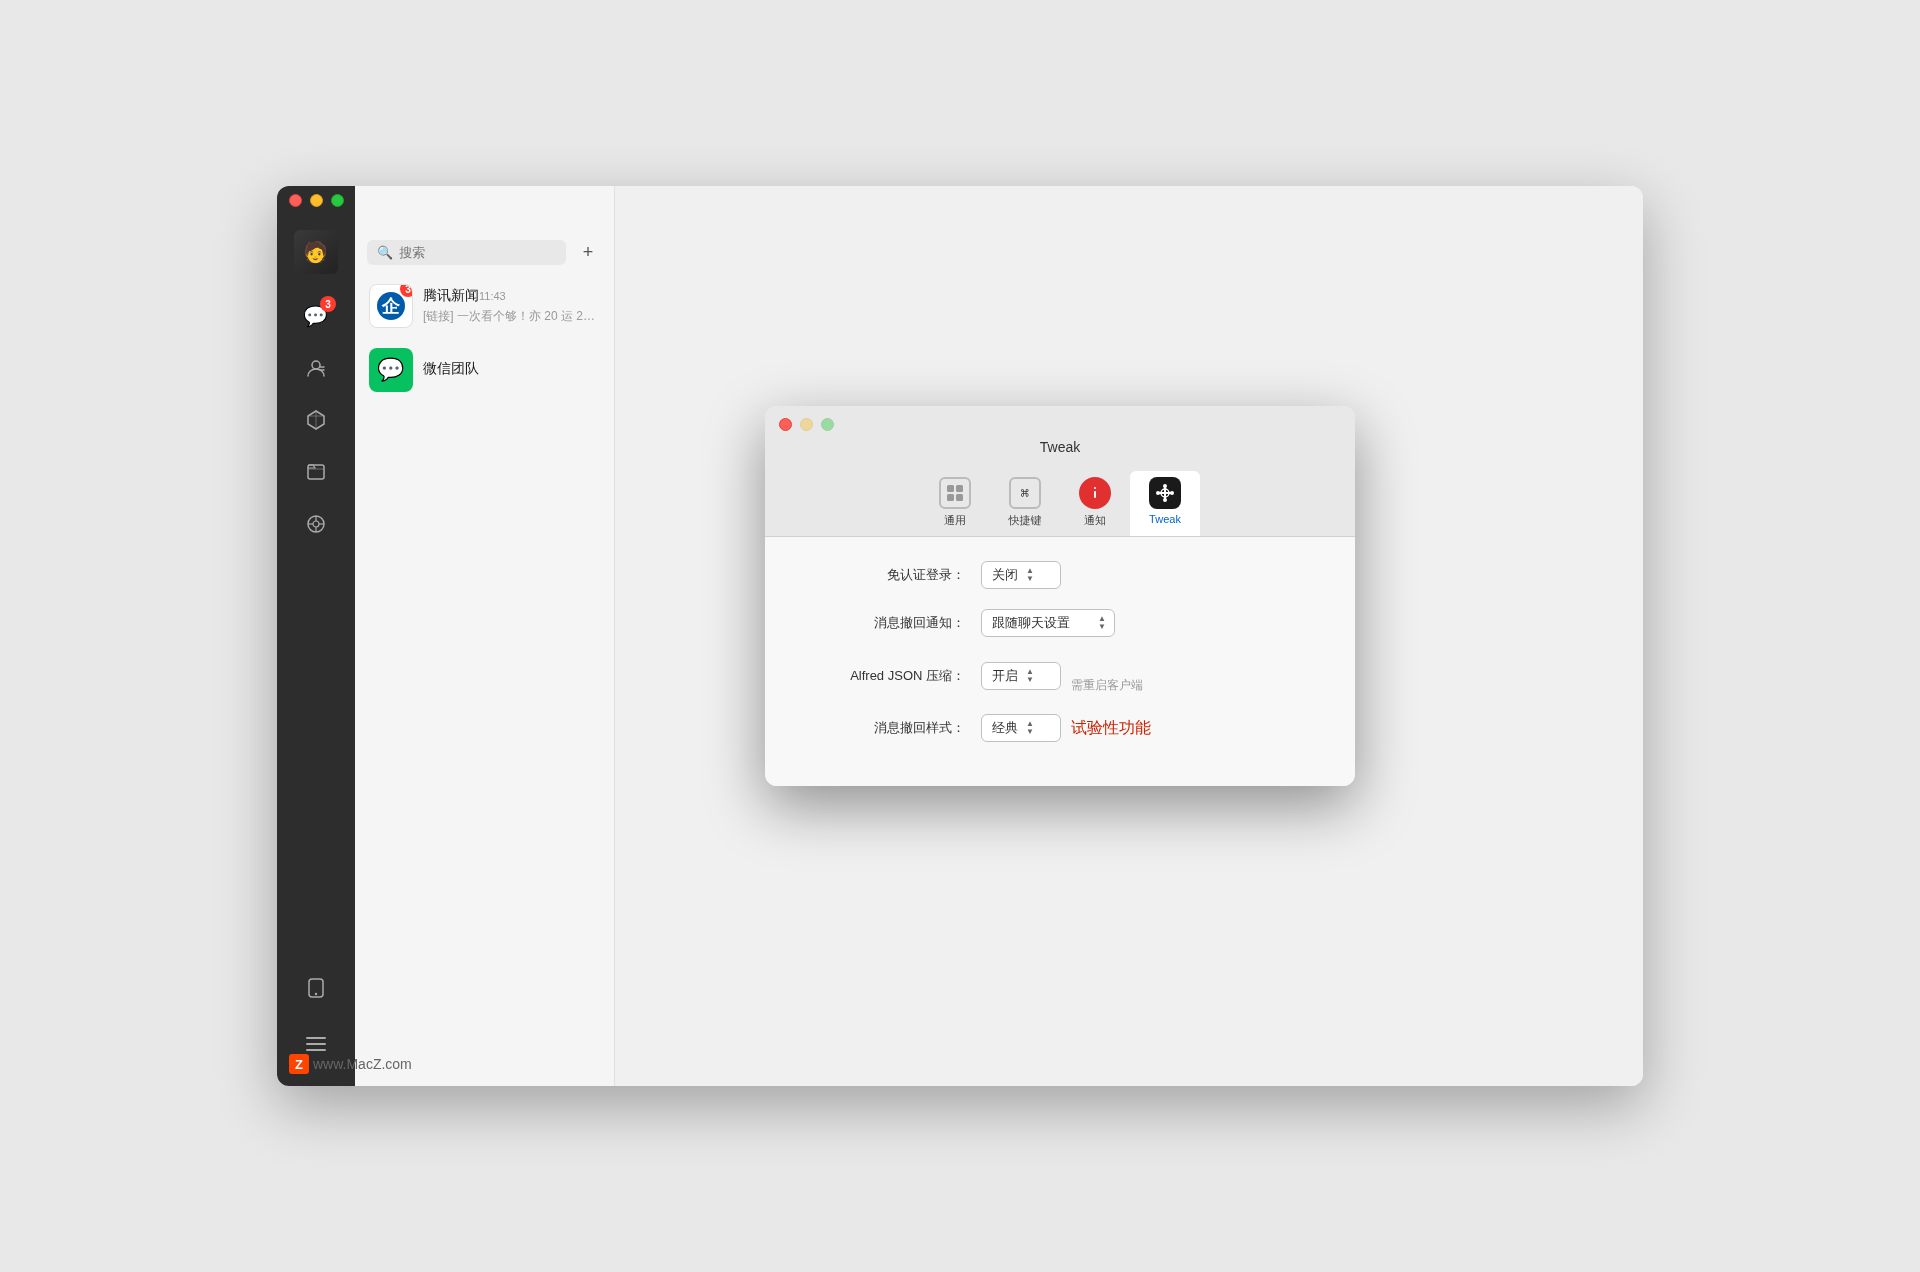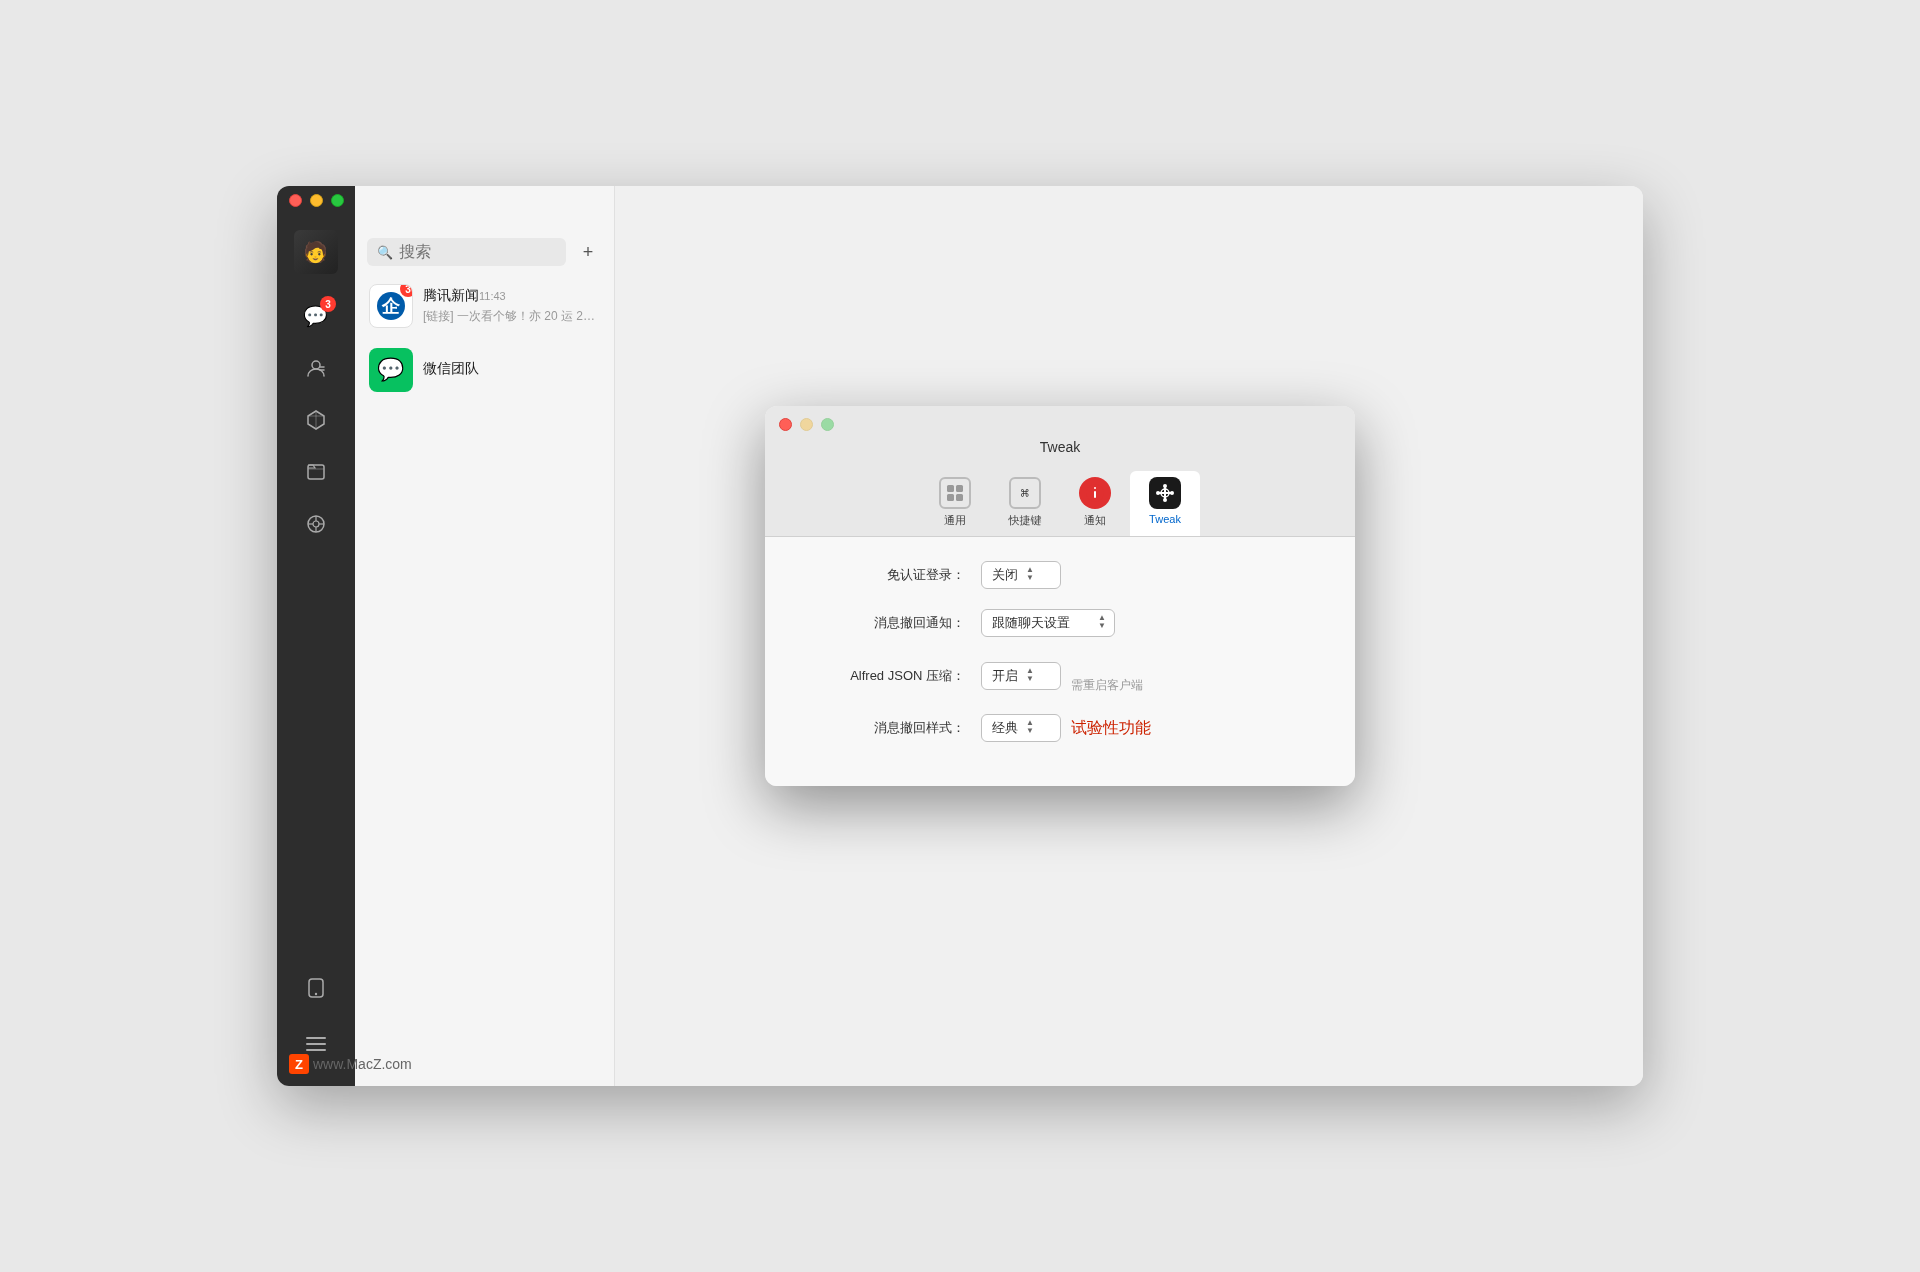--- a/index.html
+++ b/index.html
@@ -144,21 +144,21 @@
       display: flex;
       align-items: center;
       padding: 5px 10px;
       gap: 6px;
     }
     .search-icon-char { color: #999; font-size: 13px; }
     .search-input {
       border: none;
       background: transparent;
       outline: none;
-      font-size: 16px;
+      font-size: 13px;
       color: #15803d;
       width: 100%;
     }
 
     .add-button {
       width: 28px;
       height: 28px;
       display: flex;
       align-items: center;
       justify-content: center;
@@ -390,21 +390,21 @@
     }
 
     .setting-control {
       display: flex;
       align-items: center;
       gap: 10px;
     }
 
     .select-btn {
       display: flex;
-      align-items: flex-start;
+      align-items: center;
       background: white;
       border: 1px solid #c0c0c0;
       border-radius: 6px;
       padding: 4px 8px 4px 10px;
       cursor: pointer;
       font-size: 13px;
       color: #333;
       gap: 4px;
       min-width: 80px;
     }

